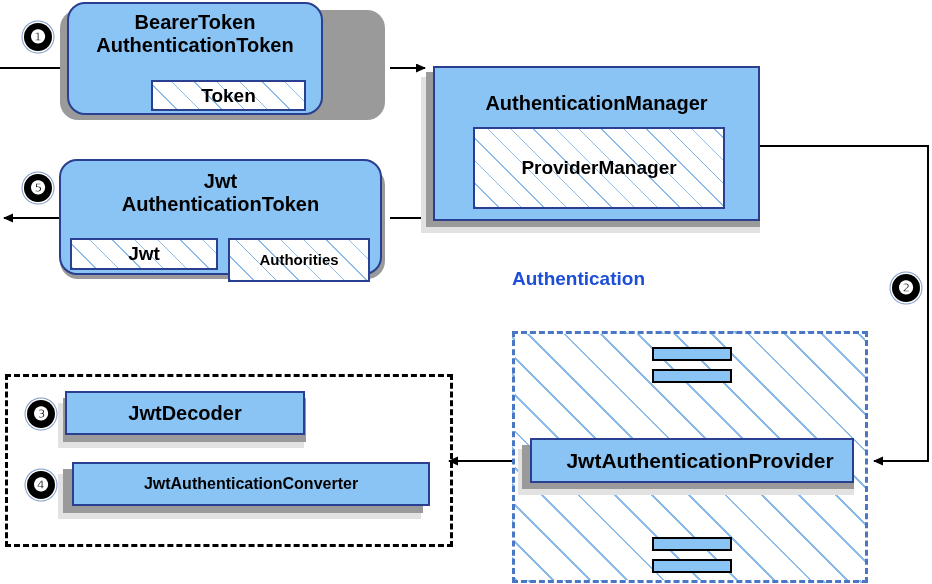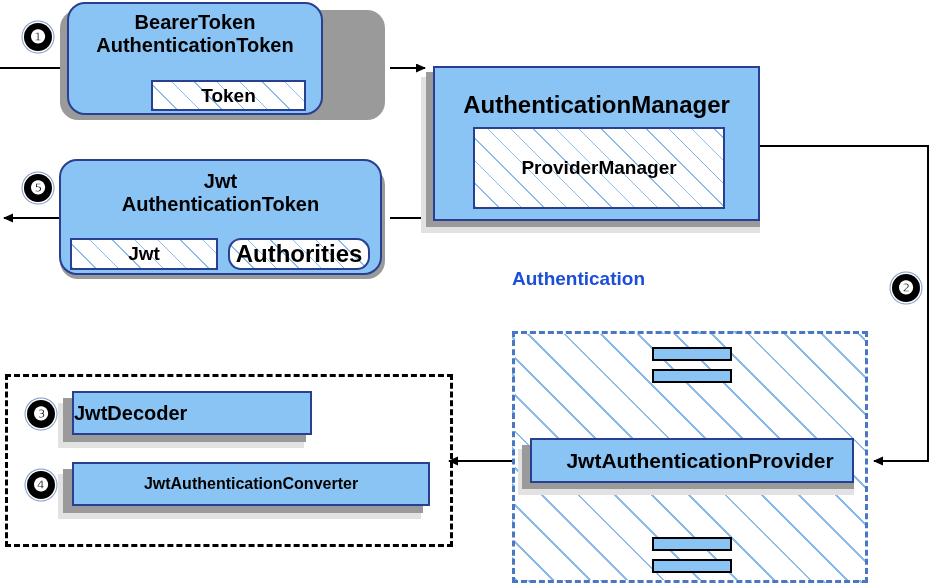--- a/index.html
+++ b/index.html
@@ -158,21 +158,21 @@
     <line x1="692" y1="493" x2="692" y2="534" stroke="#000000" stroke-width="4" marker-start="url(#arrowU)" marker-end="url(#arrowU)"></line>
   </svg>
 
   <div class="dashed-plain" style="left:5px; top:374px; width:448px; height:173px;"></div>
 
   <div class="dashed-hatched" style="left:512px; top:331px; width:356px; height:252px;"></div>
 
   <div class="shadow-b" style="left:421px; top:77px; width:339px; height:156px;"></div>
   <div class="shadow-a" style="left:426px; top:72px; width:334px; height:155px;"></div>
   <div class="node" style="left:433px; top:66px; width:327px; height:155px; font-size:19px;">
-    <div class="node-label" style="top:24px; font-size:24px;">AuthenticationManager</div>
+    <div class="node-label" style="top:24px; font-size:20px;">AuthenticationManager</div>
     <div class="hatchbox" style="left:38px; top:59px; width:252px; height:82px; font-size:19px;">
       <span>ProviderManager</span>
     </div>
   </div>
 
   <div class="shadow-a rounded" style="left:60px; top:10px; width:325px; height:110px;"></div>
   <div class="node rounded" style="left:67px; top:2px; width:256px; height:113px;">
     <div class="node-label" style="top:7px; font-size:20px;">BearerToken</div>
     <div class="node-label" style="top:30px; font-size:20px;">AuthenticationToken</div>
     <div class="hatchbox" style="left:82px; top:76px; width:155px; height:31px; font-size:19px;">
@@ -180,21 +180,21 @@
     </div>
   </div>
 
   <div class="shadow-a rounded" style="left:60px; top:167px; width:325px; height:112px;"></div>
   <div class="node rounded" style="left:59px; top:159px; width:323px; height:116px;">
     <div class="node-label" style="top:9px; font-size:20px;">Jwt</div>
     <div class="node-label" style="top:32px; font-size:20px;">AuthenticationToken</div>
     <div class="hatchbox" style="left:9px; top:77px; width:148px; height:32px; font-size:19px;">
       <span>Jwt</span>
     </div>
-    <div class="hatchbox" style="left:167px; top:77px; width:142px; height:32px; font-size:24px;border-radius:13px;">
+    <div class="hatchbox" style="left:167px; top:77px; width:142px; height:44px; font-size:15px;">
       <span>Authorities</span>
     </div>
   </div>
 
   <div class="group-title" style="left:512px; top:268px; width:356px; font-size:19px;">
     <div>Authentication</div>
   </div>
 
   <div class="minibar" style="left:652px; top:347px; width:80px; height:14px;"></div>
   <div class="minibar" style="left:652px; top:369px; width:80px; height:14px;"></div>
@@ -205,22 +205,22 @@
   <div class="shadow-b" style="left:518px; top:449px; width:336px; height:46px;"></div>
   <div class="shadow-a" style="left:522px; top:445px; width:332px; height:44px;"></div>
   <div class="node" style="left:530px; top:438px; width:324px; height:45px;
               display:flex; align-items:center; justify-content:center;
               font-size:21px;padding-left:16px;">
     <span>JwtAuthenticationProvider</span>
   </div>
 
   <div class="shadow-b" style="left:58px; top:403px; width:246px; height:45px;"></div>
   <div class="shadow-a" style="left:63px; top:398px; width:243px; height:44px;"></div>
-  <div class="node" style="left:72px; top:391px; width:240px; height:44px;
-              display:flex; align-items:center; 
+  <div class="node" style="left:65px; top:391px; width:240px; height:44px;
+              display:flex; align-items:center; justify-content:center;
               font-size:20px;">
     <span>JwtDecoder</span>
   </div>
 
   <div class="shadow-b" style="left:58px; top:474px; width:363px; height:45px;"></div>
   <div class="shadow-a" style="left:63px; top:469px; width:360px; height:44px;"></div>
   <div class="node" style="left:72px; top:462px; width:358px; height:44px;
               display:flex; align-items:center; justify-content:center;
               font-size:16px;">
     <span>JwtAuthenticationConverter</span>

